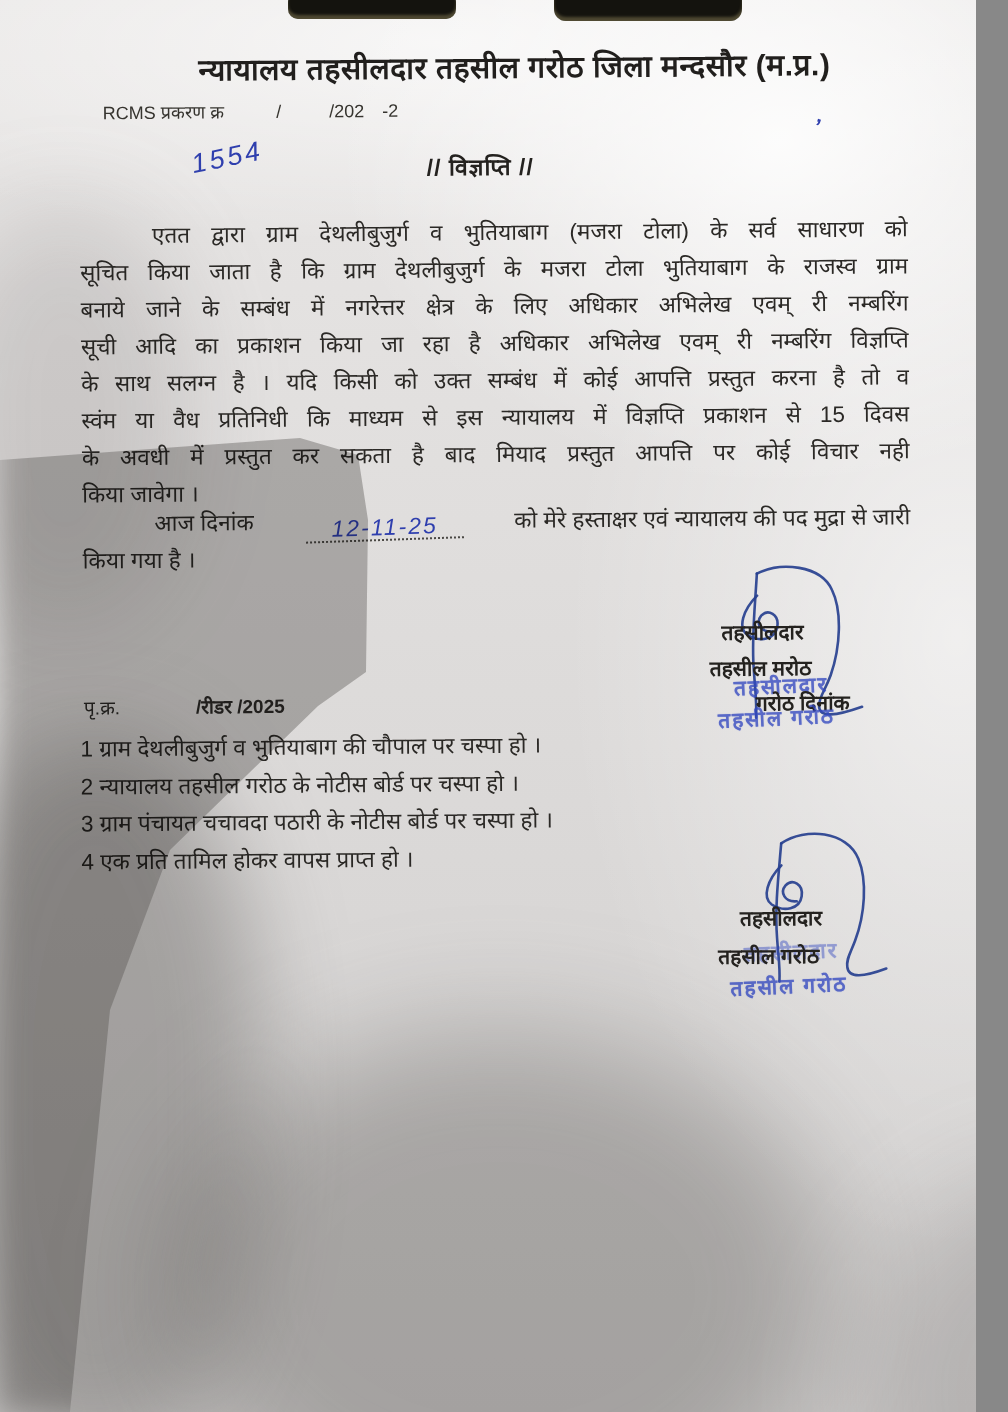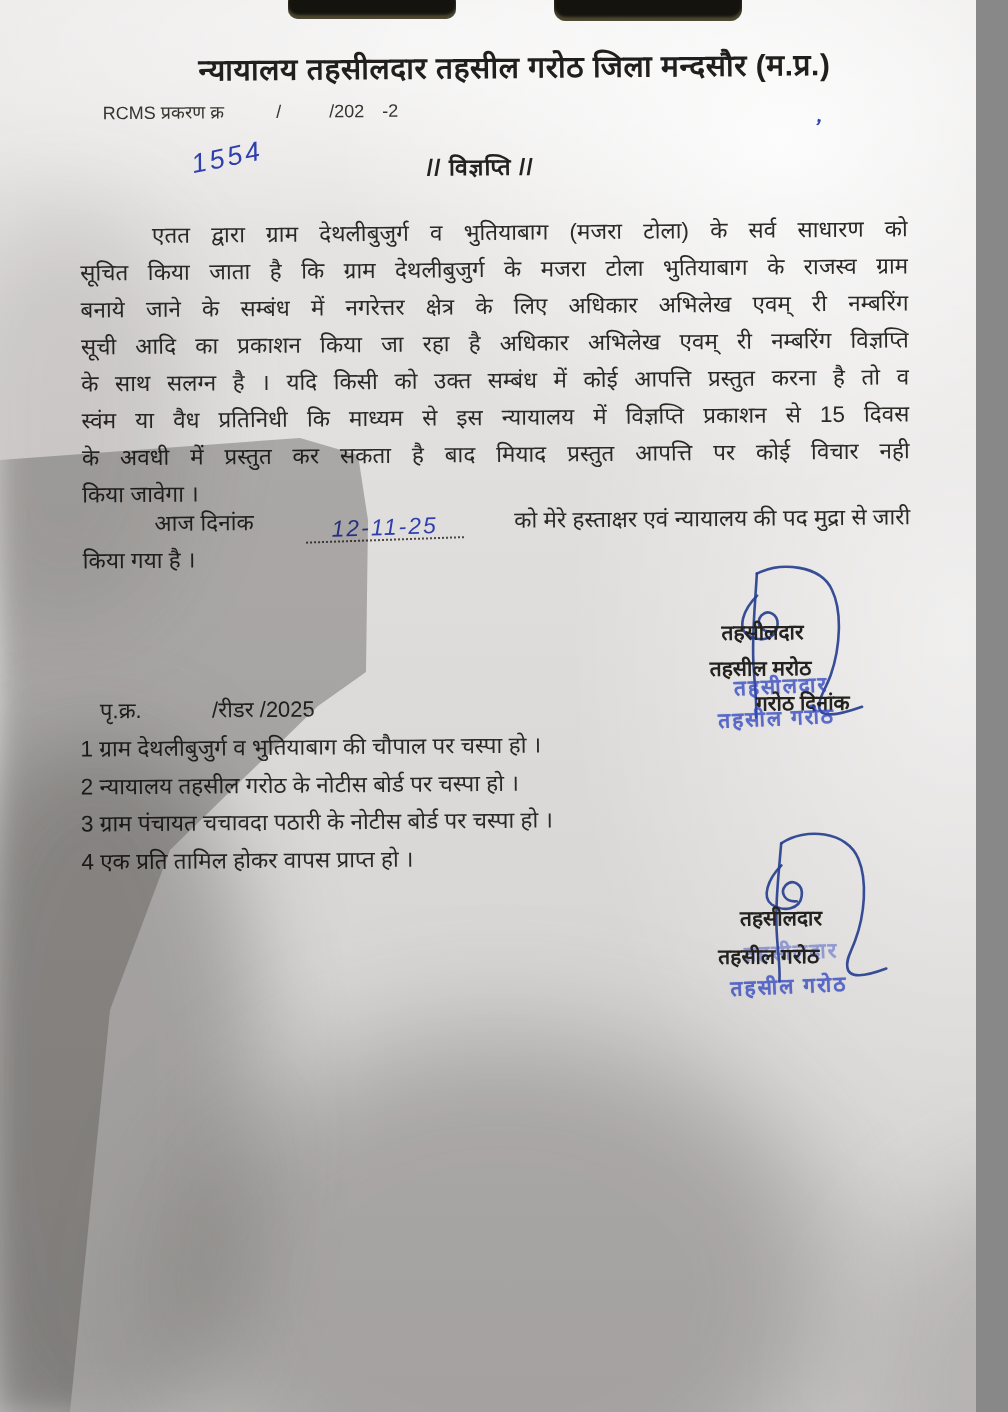--- a/index.html
+++ b/index.html
@@ -34,22 +34,22 @@
   .jline.indent{padding-left:72px;}
   .lastline{height:37px;}
 
   .para2{position:absolute;left:84px;top:502px;width:828px;font-size:22.5px;line-height:37px;color:#2b2926;}
   .p2row{display:flex;justify-content:space-between;align-items:baseline;height:37px;}
   .p2row .pre{padding-left:72px;white-space:nowrap;}
   .date-hand{display:inline-block;min-width:158px;text-align:center;font-size:23px;letter-spacing:2px;
     border-bottom:2.5px dotted #4a4844;transform:rotate(-1.5deg) translateY(6px);line-height:24px;}
   .p2row .post{white-space:nowrap;}
 
-  .refline{position:absolute;left:100px;top:691px;font-size:22px;color:#2b2926;}
-  .refline .val{position:absolute;left:112px;white-space:nowrap;}
+  .refline{position:absolute;left:84px;top:691px;font-size:19px;color:#2b2926;}
+  .refline .val{position:absolute;left:112px;white-space:nowrap;font-weight:bold;}
   .dist{position:absolute;left:80px;top:727px;font-size:22.5px;line-height:37.5px;color:#2b2926;width:700px;}
 
   
   .sig{position:absolute;font-size:21px;font-weight:700;color:#24221f;}
   .sig span{position:absolute;white-space:nowrap;line-height:22px;}
   .stamp{color:#3348c0;opacity:.78;letter-spacing:2px;transform:rotate(-2deg);
     text-shadow:0 0 1px rgba(51,72,192,.6);}
   .sig svg{position:absolute;overflow:visible;}
   .sig path{fill:none;stroke:#27408f;stroke-width:2.6;stroke-linecap:round;opacity:.92;}
 

